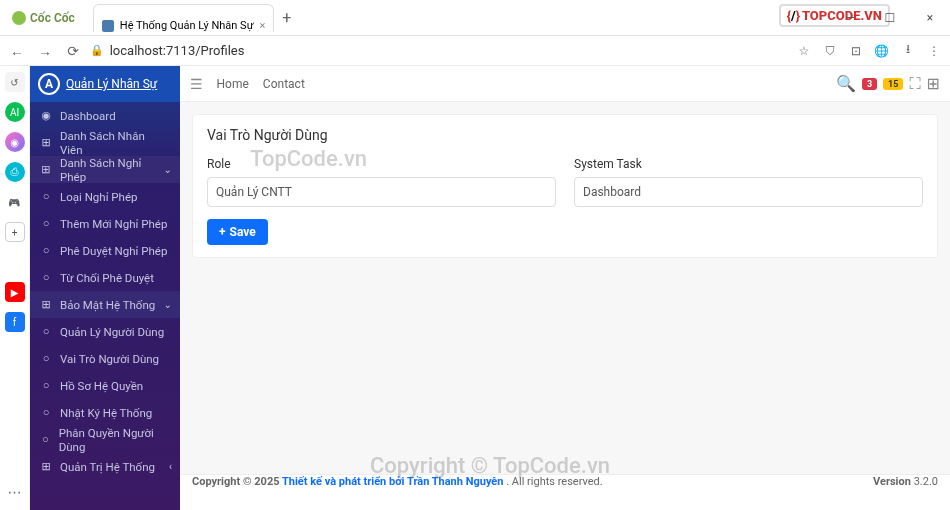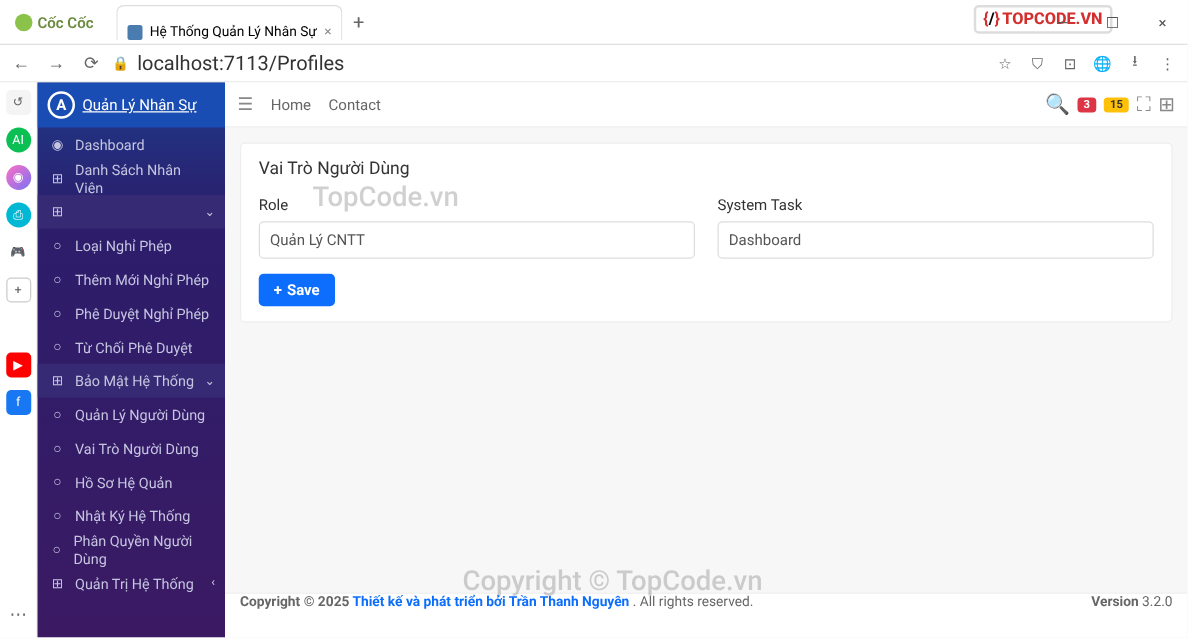--- a/index.html
+++ b/index.html
@@ -9,21 +9,21 @@
 .coccoc-logo .ball{width:14px;height:14px;background:#8bc34a;border-radius:50%}
 .tab{background:#fff;border:1px solid #ddd;border-bottom:none;border-radius:6px 6px 0 0;height:28px;display:flex;align-items:flex-end;padding:0 8px;font-size:11px;gap:6px;margin-left:10px}
 .tab-icon{width:12px;height:12px;background:#4a7cb0;border-radius:2px}
 .tab-close{color:#888;cursor:pointer}
 .new-tab{margin-left:8px;color:#666;font-size:16px}
 .win-controls{position:absolute;right:0;top:0;display:flex;height:36px}
 .win-btn{width:40px;display:flex;align-items:center;justify-content:center;color:#555;font-size:12px}
 .addrbar{height:30px;display:flex;align-items:center;padding:0 6px;gap:6px;border-bottom:1px solid #e8e8e8}
 .nav-btn{width:22px;height:22px;display:flex;align-items:center;justify-content:center;color:#666;font-size:14px}
 .lock{font-size:11px}
-.url{font-size:16px;color:#333;flex:0 0 auto}
+.url{font-size:13px;color:#333;flex:0 0 auto}
 .addr-right{margin-left:auto;display:flex;gap:6px;align-items:center}
 .addr-ico{width:20px;height:20px;display:flex;align-items:center;justify-content:center;color:#666;font-size:12px}
 .topcode-badge{position:absolute;right:60px;top:4px;background:#fff;border:2px solid #ddd;border-radius:4px;padding:2px 6px;font-weight:800;font-size:13px;color:#000;display:flex;align-items:center;gap:2px}
 .topcode-badge .br{color:#d32f2f}
 .topcode-badge .tc{color:#d32f2f}
 .app{position:absolute;top:66px;left:30px;right:0;bottom:0;display:flex}
 .leftrail{position:absolute;top:66px;left:0;width:30px;bottom:0;background:#fff;border-right:1px solid #eee;display:flex;flex-direction:column;align-items:center;gap:10px;padding-top:6px}
 .rail-ico{width:20px;height:20px;border-radius:50%;display:flex;align-items:center;justify-content:center;font-size:10px;color:#fff}
 .rail-history{background:#f4f4f4;color:#666;border-radius:4px}
 .rail-ai{background:#0abf53}
@@ -128,20 +128,21 @@
         <div class="nav-item">
           <span class="nav-ico">◉</span>
           <span>Dashboard</span>
         </div>
         <div class="nav-item">
           <span class="nav-ico">⊞</span>
           <span>Danh Sách Nhân Viên</span>
         </div>
         <div class="nav-item active">
           <span class="nav-ico">⊞</span>
+          <span>Danh Sách Nghỉ Phép</span>
           <span class="chev">⌄</span>
         </div>
         <div class="nav-item">
           <span class="nav-ico">○</span>
           <span>Loại Nghỉ Phép</span>
         </div>
         <div class="nav-item">
           <span class="nav-ico">○</span>
           <span>Thêm Mới Nghỉ Phép</span>
         </div>
@@ -161,21 +162,21 @@
         <div class="nav-item">
           <span class="nav-ico">○</span>
           <span>Quản Lý Người Dùng</span>
         </div>
         <div class="nav-item">
           <span class="nav-ico">○</span>
           <span>Vai Trò Người Dùng</span>
         </div>
         <div class="nav-item">
           <span class="nav-ico">○</span>
-          <span>Hồ Sơ Hệ Quản</span>
+          <span>Hồ Sơ Hệ Quyền</span>
         </div>
         <div class="nav-item">
           <span class="nav-ico">○</span>
           <span>Nhật Ký Hệ Thống</span>
         </div>
         <div class="nav-item">
           <span class="nav-ico">○</span>
           <span>Phân Quyền Người Dùng</span>
         </div>
         <div class="nav-item">

